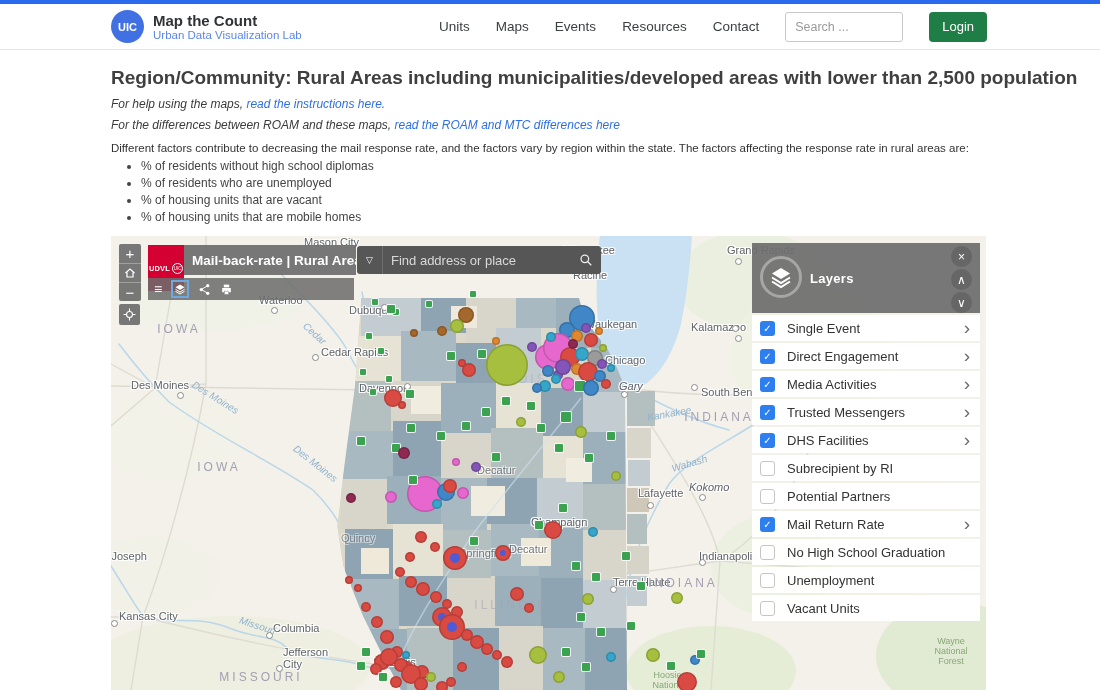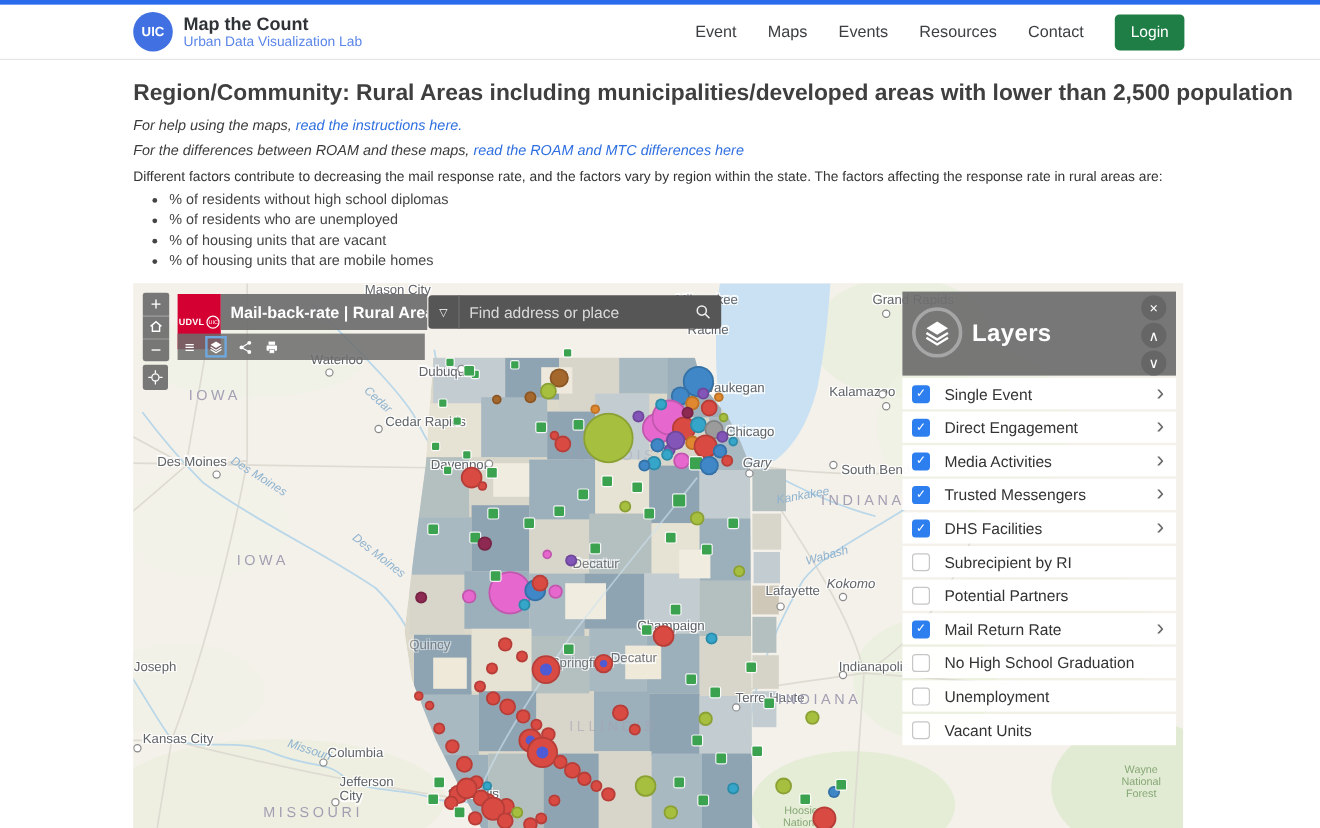--- a/index.html
+++ b/index.html
@@ -118,21 +118,21 @@
     align-items:center; justify-content:center; cursor:pointer;
   }
   
   .lpanel { position:absolute; left:641px; top:7px; width:228px; z-index:12; }
   .lp-head { position:relative; height:70px; background:rgba(110,110,110,0.93); }
   .lp-circle {
     position:absolute; left:8px; top:13px; width:42px; height:42px; border-radius:50%;
     border:3px solid rgba(205,205,205,0.55); display:flex; align-items:center; justify-content:center;
   }
   .lp-title { position:absolute; left:58px; top:0; height:70px; display:flex; align-items:center;
-    color:#fff; font-size:20px; font-weight:bold; letter-spacing:0.3px; }
+    color:#fff; font-size:13px; font-weight:bold; letter-spacing:0.3px; }
   .lp-btn {
     position:absolute; left:199px; width:21px; height:21px; border-radius:50%;
     background:#666; color:#fff; display:flex; align-items:center; justify-content:center;
     font-size:12px; cursor:pointer;
   }
   .lrow {
     height:26px; margin-top:2px; background:rgba(255,255,255,0.97);
     display:flex; align-items:center; padding:0 10px 0 8px; font-size:13px; color:#333; cursor:pointer;
   }
   .cb {
@@ -150,26 +150,27 @@
 <header class="site">
   <div class="logo-wrap">
     <div class="logo-circle">UIC</div>
     <div>
       <div class="site-title">Map the Count</div>
       <div class="site-sub">Urban Data Visualization Lab</div>
     </div>
   </div>
   <div class="nav-cluster">
     <nav class="nav-items">
-        <a class="nav-item" href="#">Event</a>
+        <a class="nav-item" href="#">Units</a>
         <a class="nav-item" href="#">Maps</a>
         <a class="nav-item" href="#">Events</a>
         <a class="nav-item" href="#">Resources</a>
         <a class="nav-item" href="#">Contact</a>
       </nav>
+    <input class="hdr-search" placeholder="Search ..." style="">
     <button class="login-btn">Login</button>
   </div>
 </header>
 
 <div class="content">
   <h1 class="page-title">Region/Community: Rural Areas including municipalities/developed areas with lower than 2,500 population</h1>
   <div class="note"><span>For help using the maps, </span><a href="#">read the instructions here.</a></div>
   <div class="note"><span>For the differences between ROAM and these maps, </span><a href="#">read the ROAM and MTC differences here</a></div>
   <div class="para">Different factors contribute to decreasing the mail response rate, and the factors vary by region within the state. The factors affecting the response rate in rural areas are:</div>
   <ul class="factors">

